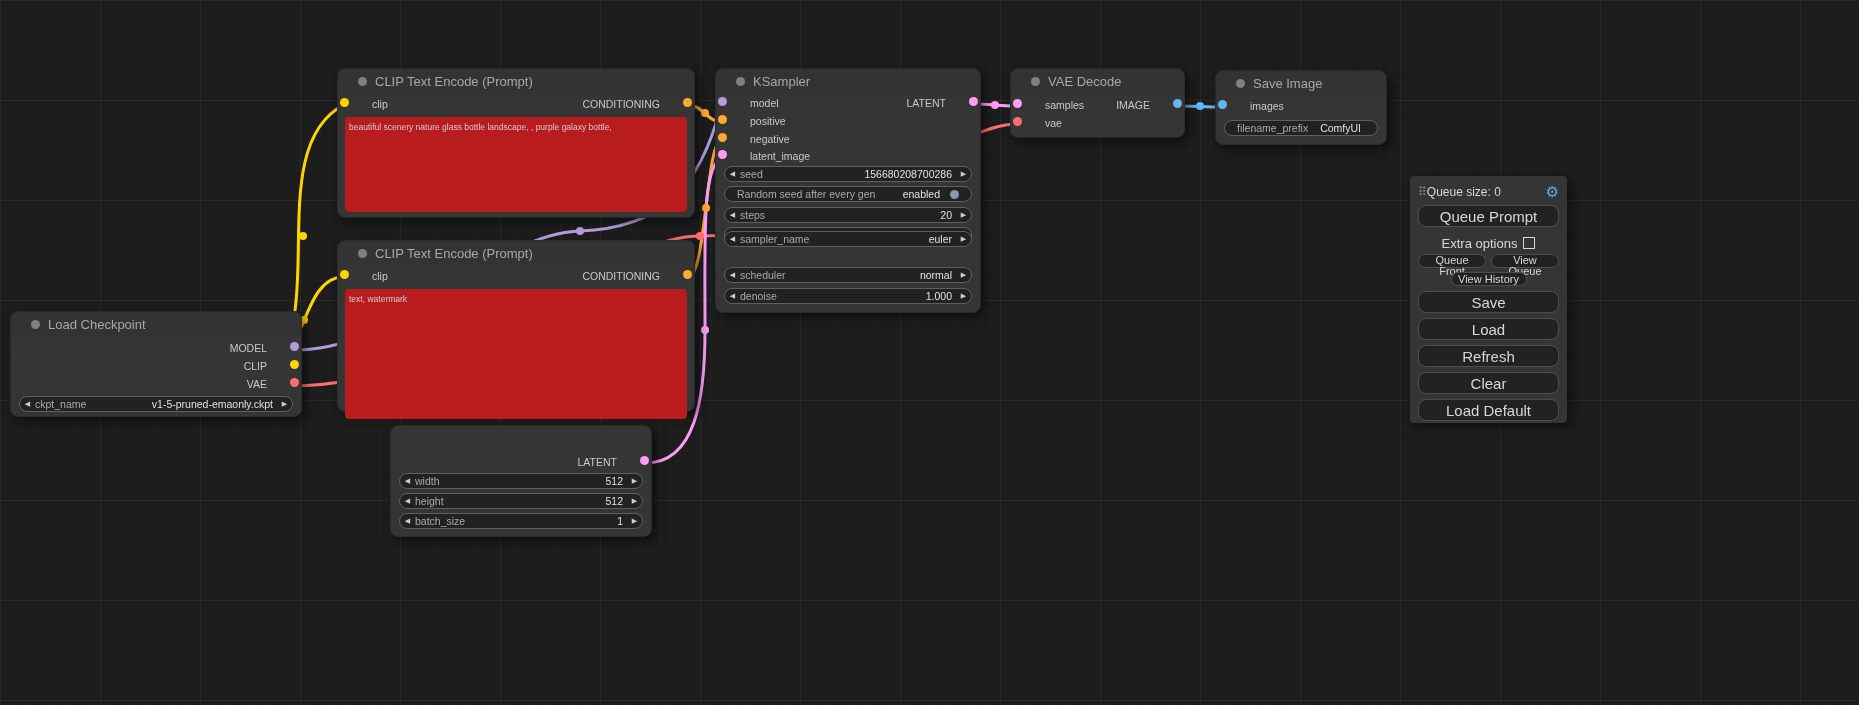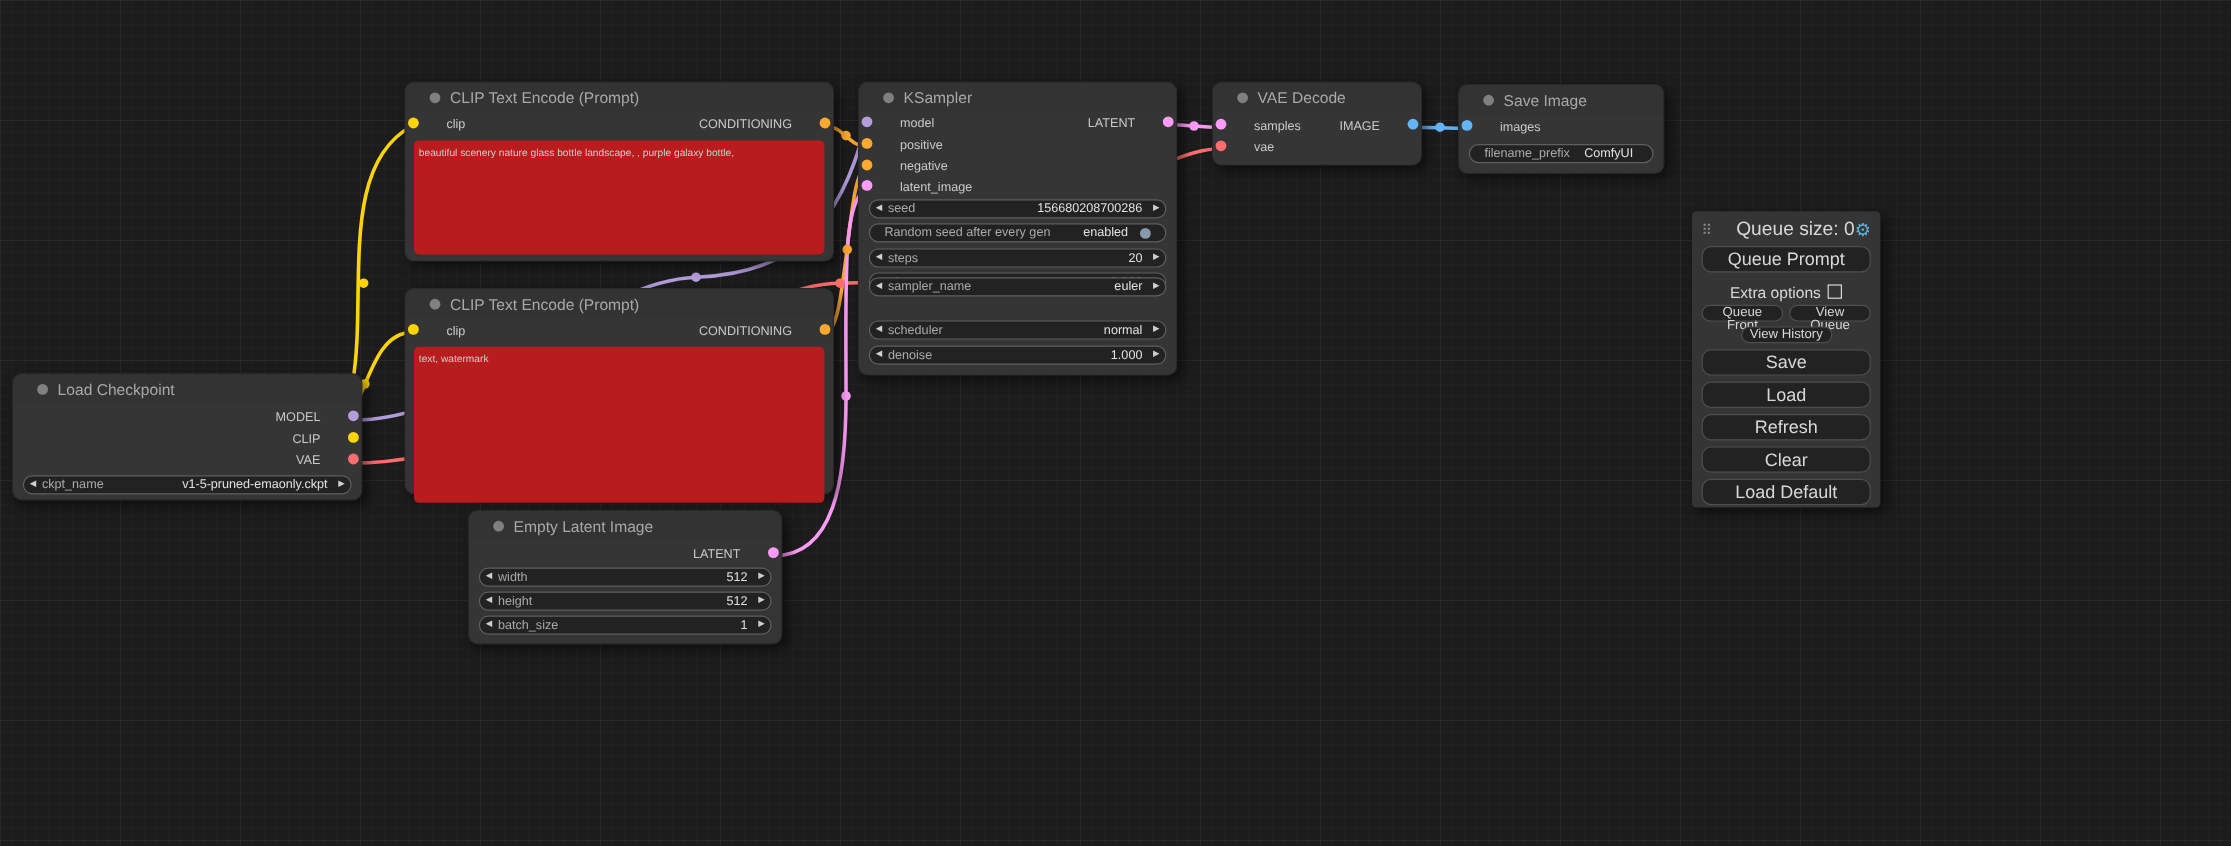--- a/index.html
+++ b/index.html
@@ -57,21 +57,21 @@
     color:#cfcfcf;padding:4px;white-space:pre-wrap;word-wrap:break-word;box-sizing:border-box;
   }
 
   .menu{
     position:absolute;z-index:3;left:1410px;top:176px;width:157px;height:247px;
     background:#353535;border-radius:4px;box-shadow:4px 4px 10px rgba(0,0,0,.5);
     padding:6px 8px;box-sizing:border-box;
   }
   .menu-header{display:flex;align-items:center;height:19px;}
   .drag{color:#8a8a8a;font-size:12px;flex:0 0 auto;cursor:move;}
-  .qsize{flex:1;text-align:right;color:#d8d8d8;font-size:16px;}
+  .qsize{flex:1;text-align:left;color:#d8d8d8;font-size:12px;}
   .gear{color:#5ab0d6;font-size:15px;flex:0 0 auto;}
   .btn{
     display:block;width:100%;background:#222222;border:1px solid #4e4e4e;border-radius:8px;
     color:#d8d8d8;font-family:"Liberation Sans",sans-serif;cursor:pointer;
   }
   .btn.big{height:22px;font-size:15px;margin-top:4px;padding:0;}
   .btn.action{height:22px;font-size:15px;margin-top:5px;padding:0;}
   .extra{display:flex;align-items:center;justify-content:center;gap:6px;margin-top:9px;height:14px;color:#d8d8d8;font-size:13px;}
   .checkbox{width:10px;height:10px;border:1px solid #d8d8d8;background:transparent;display:inline-block;}
   .mrow{display:flex;gap:5px;margin-top:4px;justify-content:center;}
@@ -156,24 +156,20 @@
       <span class="plabel">clip</span>
     </div>
     <div class="row out" style="top:29px">
       <span class="plabel">CONDITIONING</span>
       <span class="pdot bg-cond"></span>
     </div>
     <div class="prompt" style="top:48px;height:130px">text, watermark</div>
   </div>
 
   <div class="node" style="left:390px;top:425px;width:262px;height:112px">
-    <div class="node-title">
-      <span class="cdot"></span>
-      <span class="ttext">Empty Latent Image</span>
-    </div>
     <div class="row out" style="top:30px">
       <span class="plabel">LATENT</span>
       <span class="pdot bg-latent"></span>
     </div>
     <div class="widget" style="top:47px">
       <span class="arr">◀</span>
       <span class="wlabel">width</span>
       <span class="wvalue">512</span>
       <span class="arr">▶</span>
     </div>

